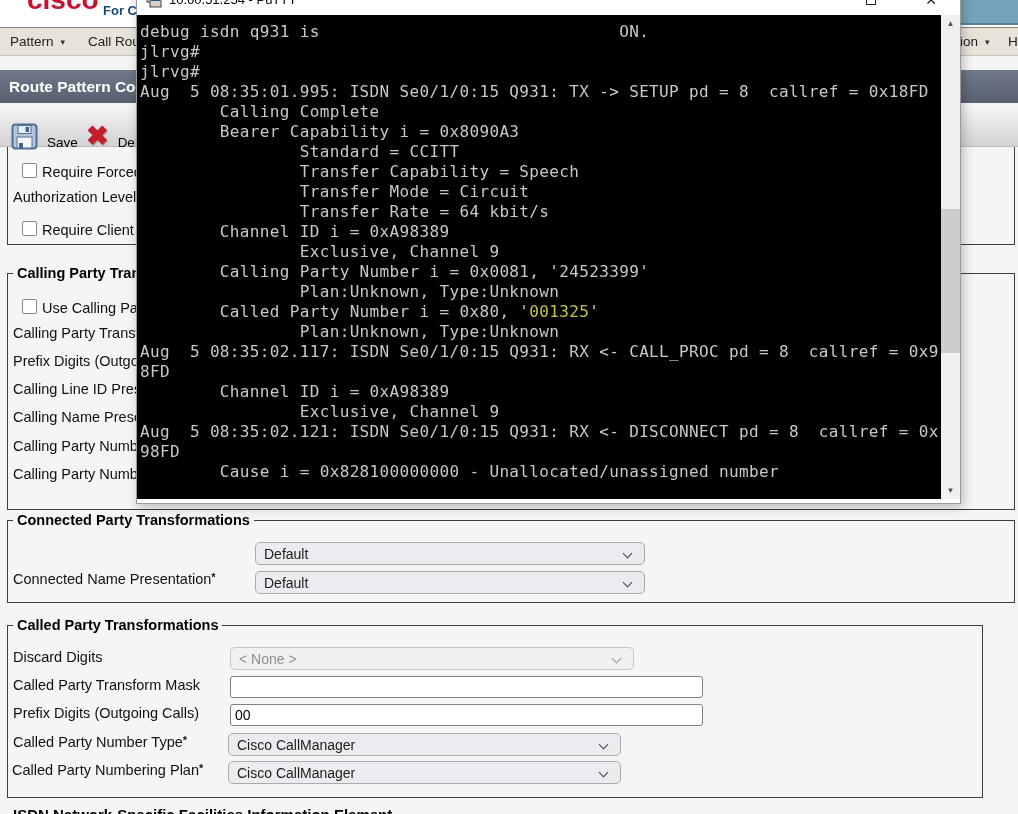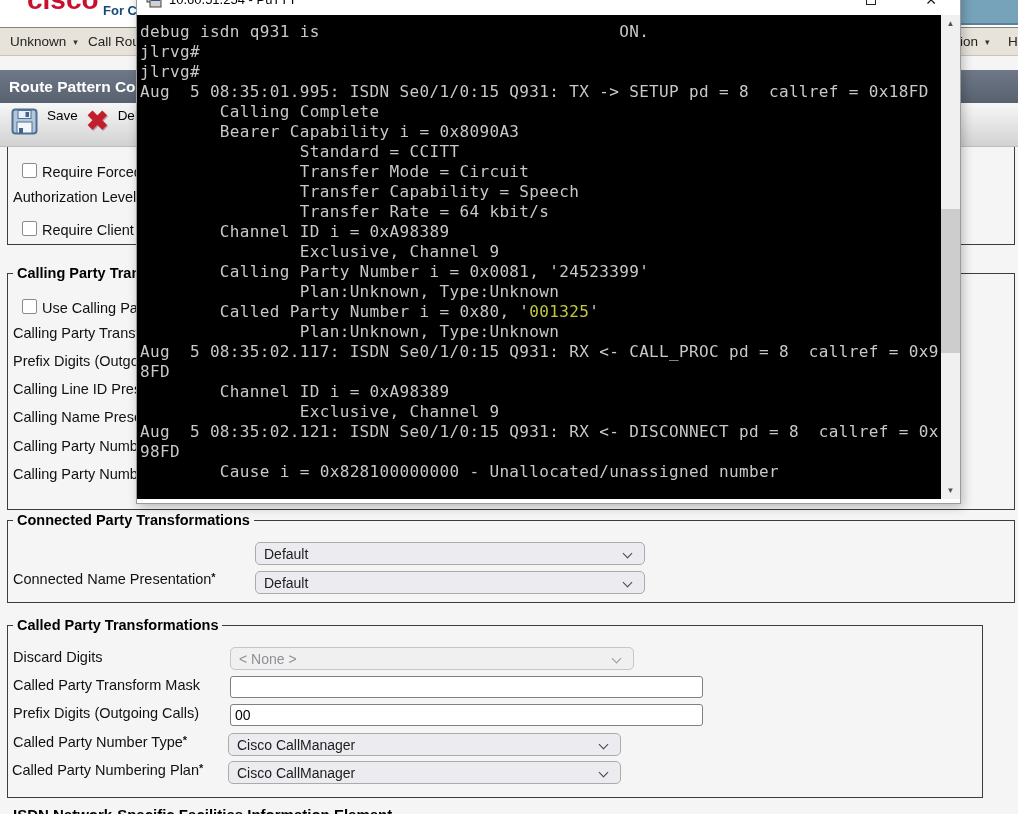--- a/index.html
+++ b/index.html
@@ -21,21 +21,21 @@
     background:#e7e3da; border-top:1px solid #83837b; border-bottom:1px solid #c8c4ba; }
   .menu-item { position:absolute; top:6px; font-size:13.5px; color:#222; white-space:nowrap; cursor:default; }
   .caret { font-size:9px; color:#333; margin-left:7px; vertical-align:1px; }
   
   .page-header { position:absolute; left:0; top:70px; width:100%; height:33px;
     background:linear-gradient(#6e7888,#57616f); color:#fff; font-weight:bold;
     font-size:15.5px; line-height:33px; padding-left:9px; white-space:nowrap; }
   
   .toolbar { position:absolute; left:0; top:103px; width:100%; height:44px;
     background:linear-gradient(#f7f7f7,#d2d2d2); border-bottom:1px solid #bdbdbd; }
-  .tb-btn { position:absolute; top:5px; height:34px; display:flex; align-items:flex-start; gap:9px;
+  .tb-btn { position:absolute; top:13px; height:34px; display:flex; align-items:flex-end; gap:9px;
     font-size:13.5px; color:#000; cursor:default; white-space:nowrap; }
   .del-x { font-size:27px; line-height:27px; color:#c21e2b; font-weight:bold;
     text-shadow:1px 1px 1px rgba(90,0,0,.4); }
   
   fieldset { position:absolute; border:1px solid #3c3c3c; background:transparent; }
   fieldset.noleg { border-top:none; }
   legend { font-weight:bold; font-size:14.5px; color:#000; margin-left:5px; padding:0 4px; white-space:nowrap; }
   .lbl { position:absolute; font-size:14.5px; color:#111; white-space:nowrap; }
   .req { font-size:11px; vertical-align:top; font-weight:bold; }
   .checkbox { position:absolute; width:15px; height:15px; background:#fff;
@@ -79,21 +79,21 @@
 
 <div class="screen">
 
   <div class="banner">
     <span class="cisco-logo">cisco</span>
     <span class="tagline">For Cisco Unified Communications Solutions</span>
     <div class="nav-blue"></div>
   </div>
 
   <div class="menubar">
-    <span class="menu-item" style="left:10px"><span>Unknown</span><span class="caret">▾</span></span>
+    <span class="menu-item" style="left:10px"><span>Pattern</span><span class="caret">▾</span></span>
     <span class="menu-item" style="left:88px"><span>Call Routing</span><span class="caret">▾</span></span>
     <span class="menu-item" style="left:912px"><span>Application</span><span class="caret">▾</span></span>
     <span class="menu-item" style="left:1008px"><span>Help</span></span>
   </div>
 
   <div class="page-header">Route Pattern Configuration</div>
 
   <div class="toolbar">
     <div class="tb-btn" style="left:11px">
       <svg width="27" height="27" viewBox="0 0 27 27">
@@ -181,22 +181,22 @@
       <span class="win-btn close"><span class="close-glyph">✕</span></span>
     </div>
     <div class="terminal">
         <div class="term-line">debug isdn q931 is                              ON.</div>
         <div class="term-line">jlrvg#</div>
         <div class="term-line">jlrvg#</div>
         <div class="term-line">Aug  5 08:35:01.995: ISDN Se0/1/0:15 Q931: TX -&gt; SETUP pd = 8  callref = 0x18FD</div>
         <div class="term-line">        Calling Complete</div>
         <div class="term-line">        Bearer Capability i = 0x8090A3</div>
         <div class="term-line">                Standard = CCITT</div>
+        <div class="term-line">                Transfer Capability = Speech</div>
         <div class="term-line">                Transfer Mode = Circuit</div>
-        <div class="term-line">                Transfer Capability = Speech</div>
         <div class="term-line">                Transfer Rate = 64 kbit/s</div>
         <div class="term-line">        Channel ID i = 0xA98389</div>
         <div class="term-line">                Exclusive, Channel 9</div>
         <div class="term-line">        Calling Party Number i = 0x0081, '24523399'</div>
         <div class="term-line">                Plan:Unknown, Type:Unknown</div>
         <div class="term-line">        Called Party Number i = 0x80, '<span class="hl">001325</span>'</div>
         <div class="term-line">                Plan:Unknown, Type:Unknown</div>
         <div class="term-line">Aug  5 08:35:02.117: ISDN Se0/1/0:15 Q931: RX &lt;- CALL_PROC pd = 8  callref = 0x9</div>
         <div class="term-line">8FD</div>
         <div class="term-line">        Channel ID i = 0xA98389</div>

